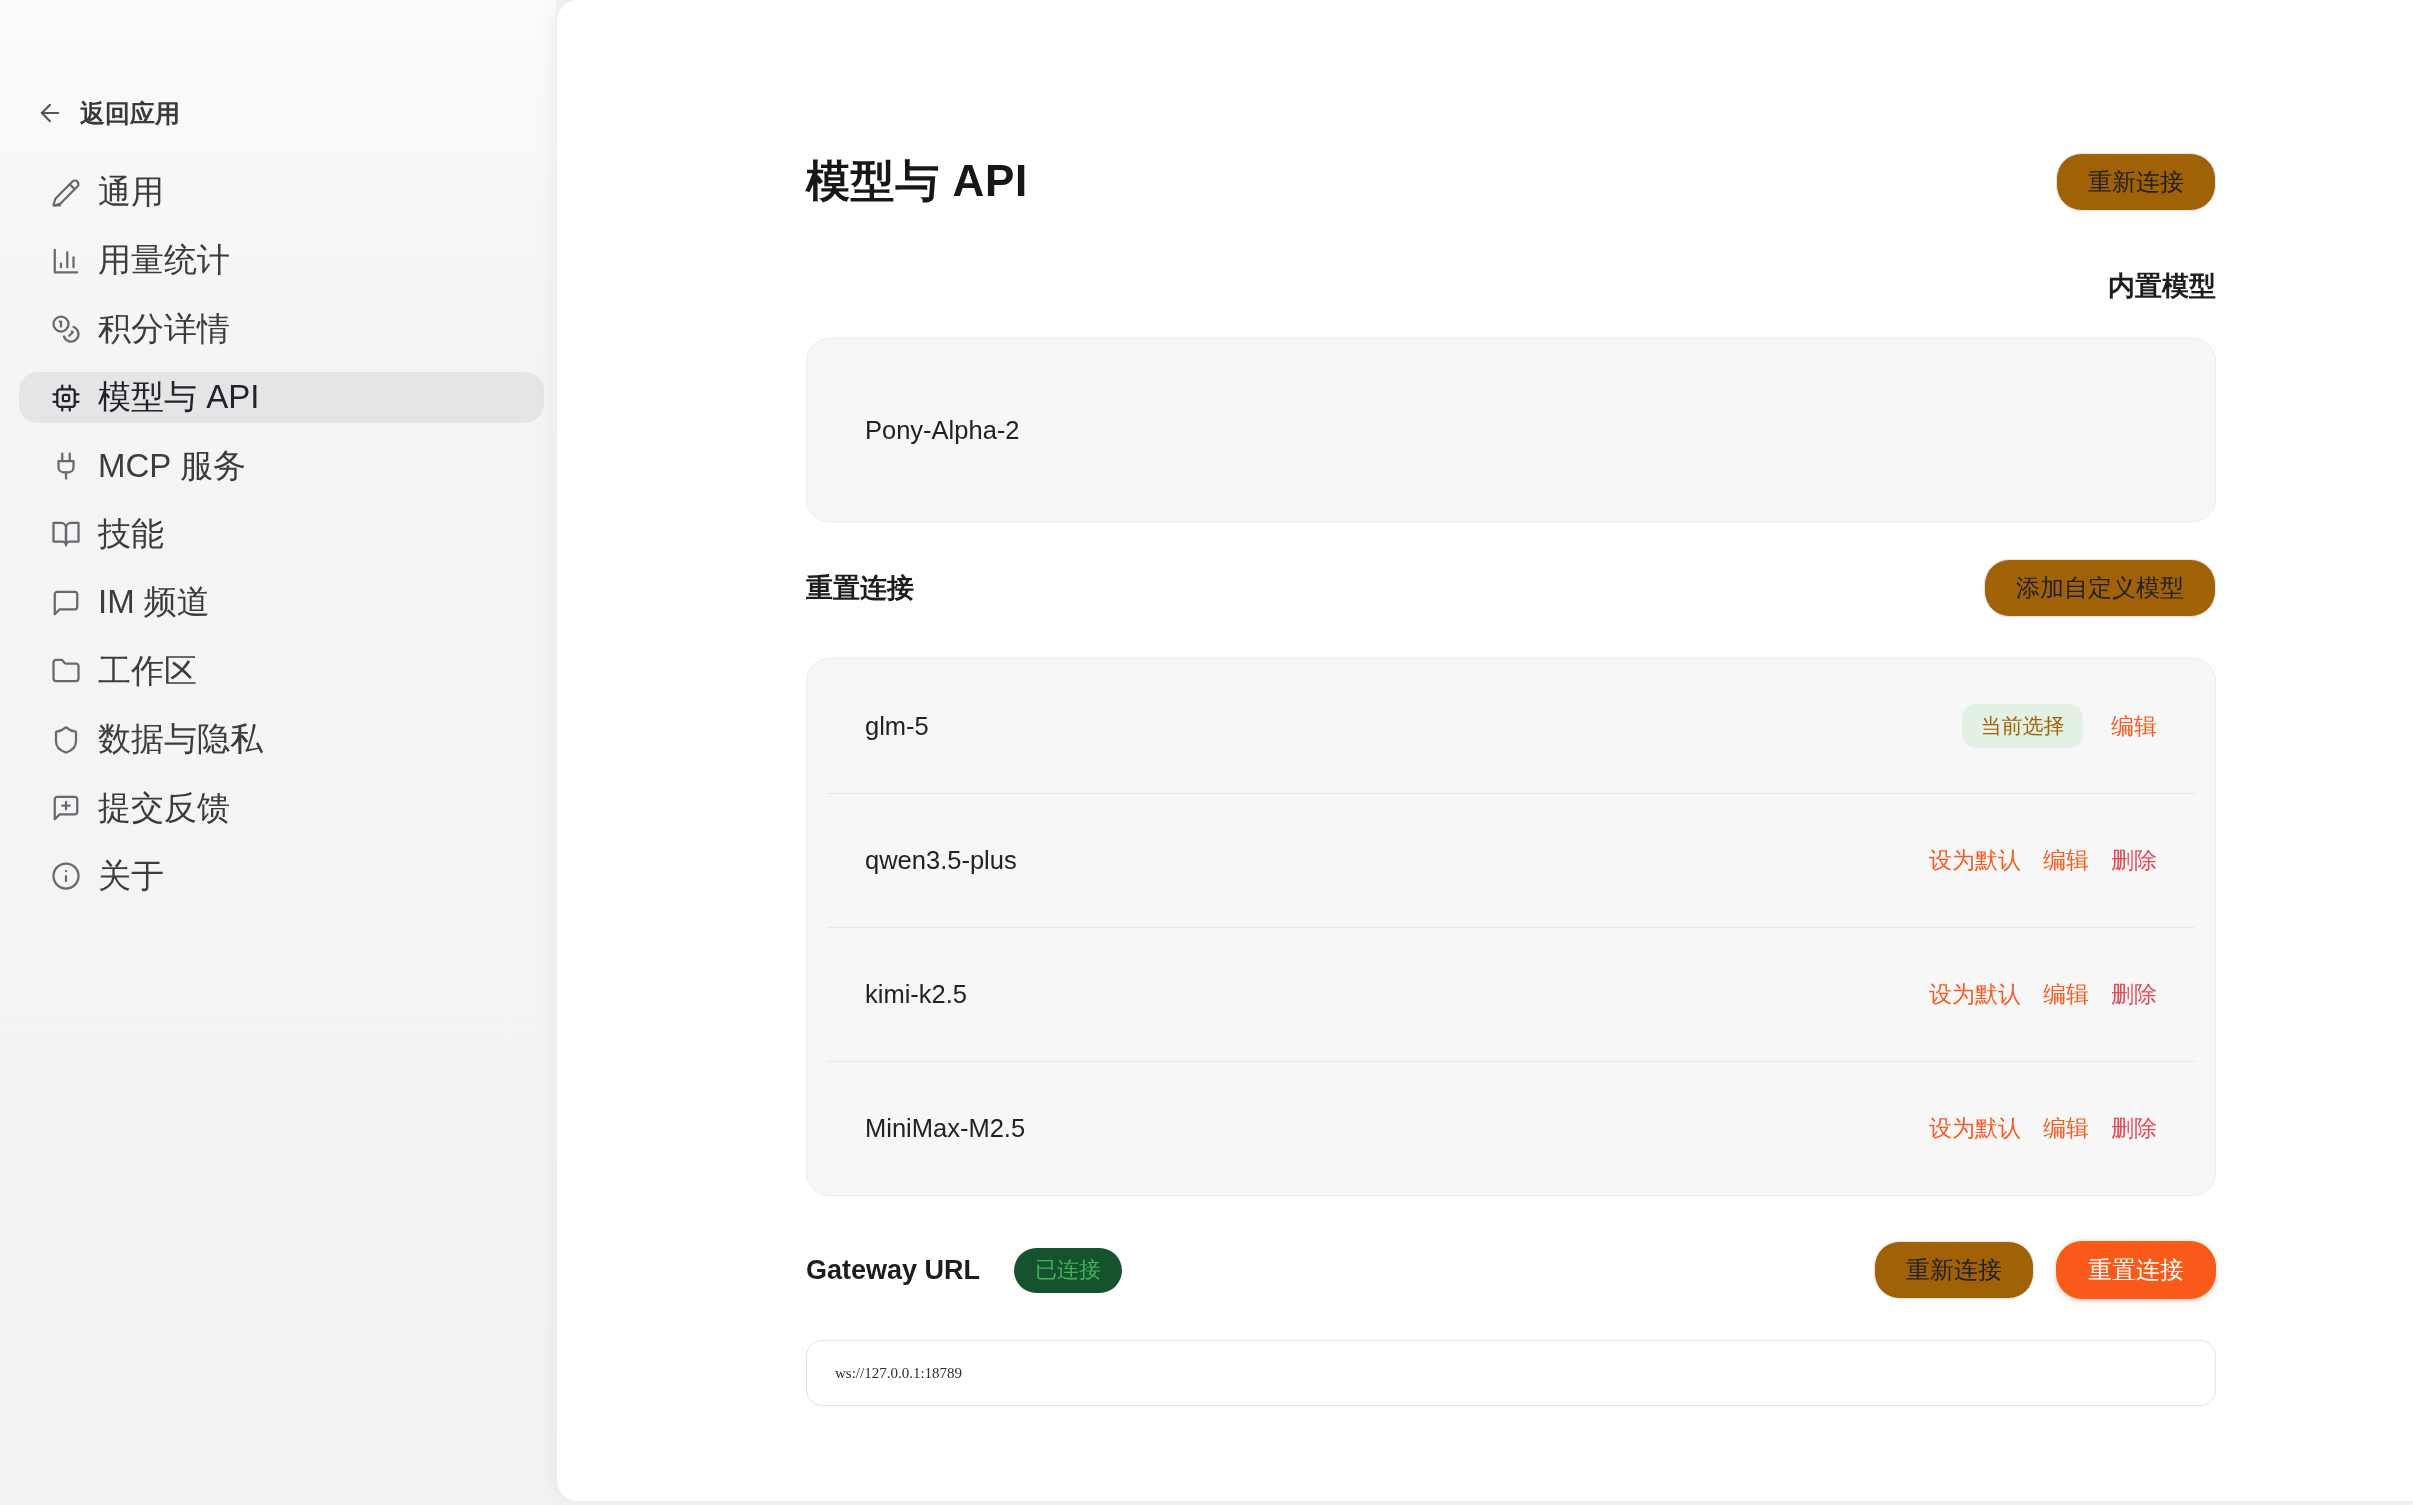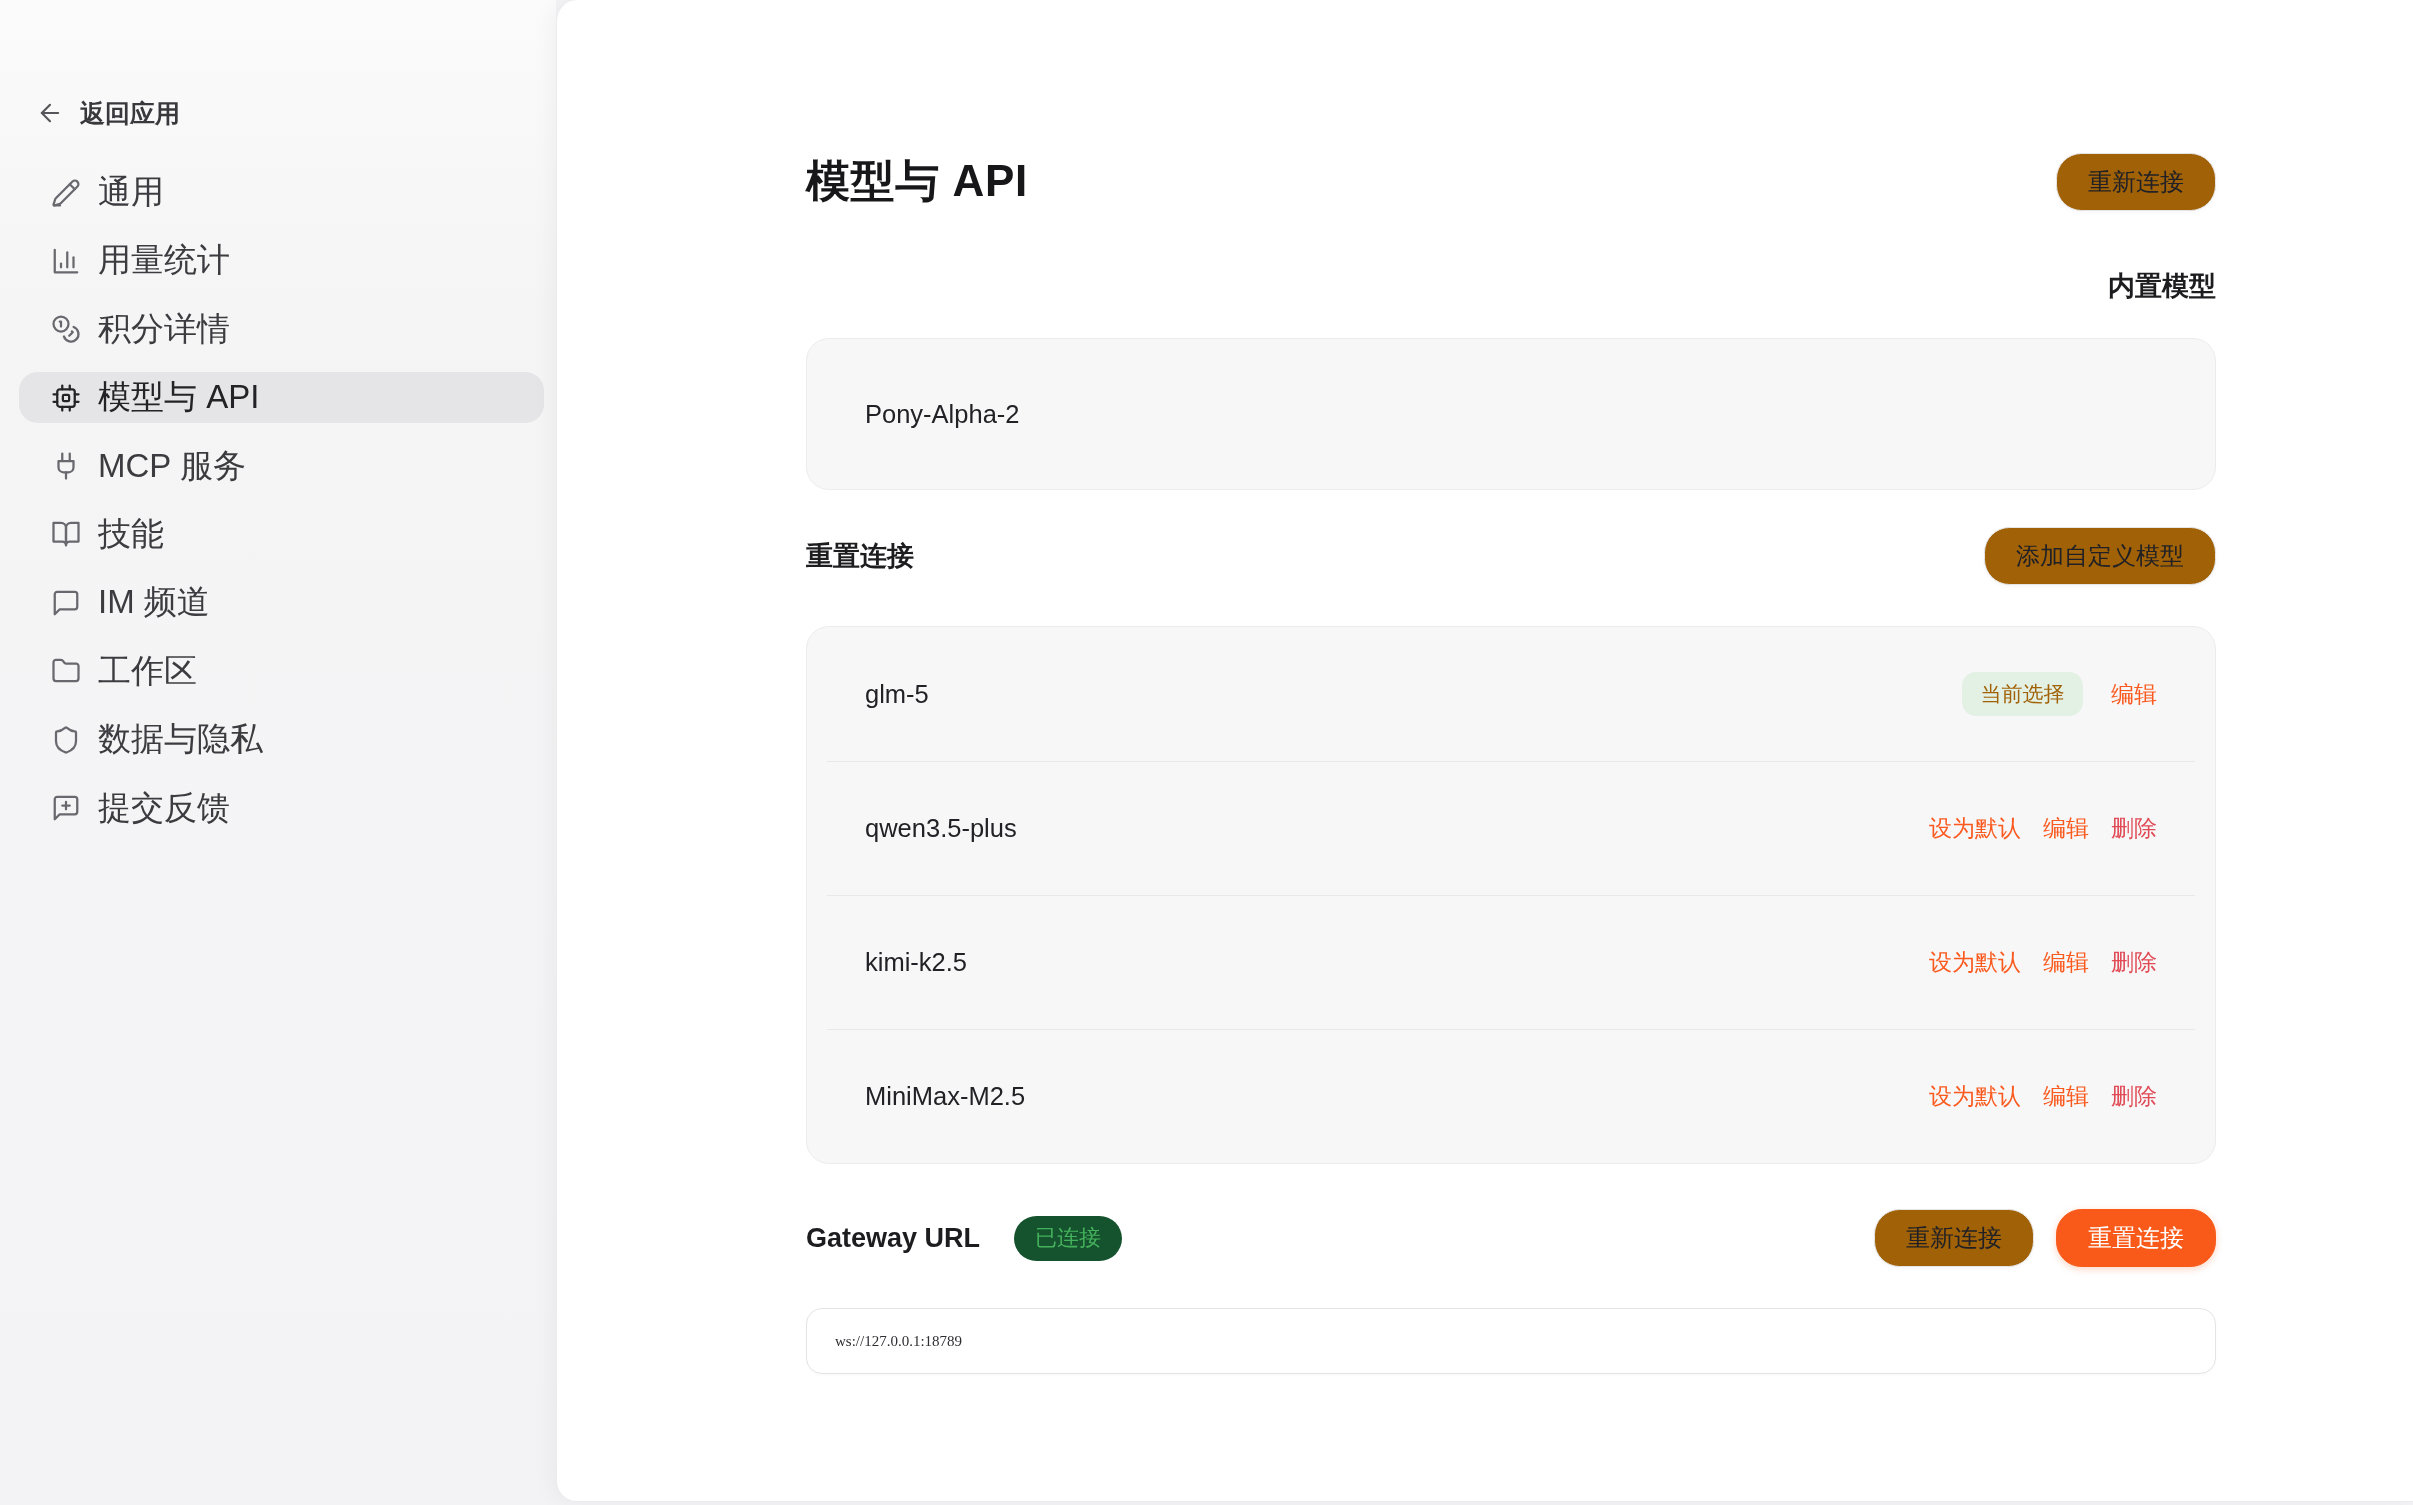--- a/index.html
+++ b/index.html
@@ -55,21 +55,21 @@
     box-shadow:0 1.7px 4.6px rgba(0,0,0,0.03);
   }
   .btn.primary { background:#f95a19; border-color:#f95a19; color:#ffffff; box-shadow:0 2.3px 7px rgba(249,90,25,0.25); }
 
   .section-label { font-size:27px; font-weight:600; color:#1d1d20; }
   .builtin-label { margin-top:57px;text-align:right; }
 
   .panel-box {
     background:#f7f7f8; border:1.2px solid #ececee; border-radius:23px;
   }
-  .builtin-box { margin-top:34px; height:152px; display:flex; align-items:center; padding:0 58px; }
+  .builtin-box { margin-top:34px; height:184px; display:flex; align-items:center; padding:0 58px; }
   .model-name { font-size:25.5px; font-weight:400; color:#222226; }
 
   .custom-header { margin-top:37px; display:flex; align-items:center; justify-content:space-between; }
 
   .custom-box { margin-top:41px; padding:0 20px; }
   .model-row {
     height:134px; display:flex; align-items:center; justify-content:space-between;
     padding:0 38px;
   }
   .model-row + .model-row { border-top:1.2px solid #e8e8ea; }
@@ -211,20 +211,30 @@
         <div class="nav-item">
           <span class="icon">
             <svg viewBox="0 0 24 24" fill="none" stroke="currentColor" stroke-width="1.8" stroke-linecap="round" stroke-linejoin="round">
               <path d="M21 15a2 2 0 0 1-2 2H7l-4 4V5a2 2 0 0 1 2-2h14a2 2 0 0 1 2 2z"></path>
               <path d="M12 7v6"></path>
               <path d="M9 10h6"></path>
             </svg>
           </span>
           <span class="label">提交反馈</span>
         </div>
+        <div class="nav-item">
+          <span class="icon">
+            <svg viewBox="0 0 24 24" fill="none" stroke="currentColor" stroke-width="1.8" stroke-linecap="round" stroke-linejoin="round">
+              <circle cx="12" cy="12" r="10"></circle>
+              <path d="M12 16v-4"></path>
+              <path d="M12 8h.01"></path>
+            </svg>
+          </span>
+          <span class="label">关于</span>
+        </div>
       </nav>
   </aside>
 
   <main class="card">
 
     <div class="page-header">
       <h1 class="page-title">模型与 API</h1>
       <button class="btn">重新连接</button>
     </div>
 

